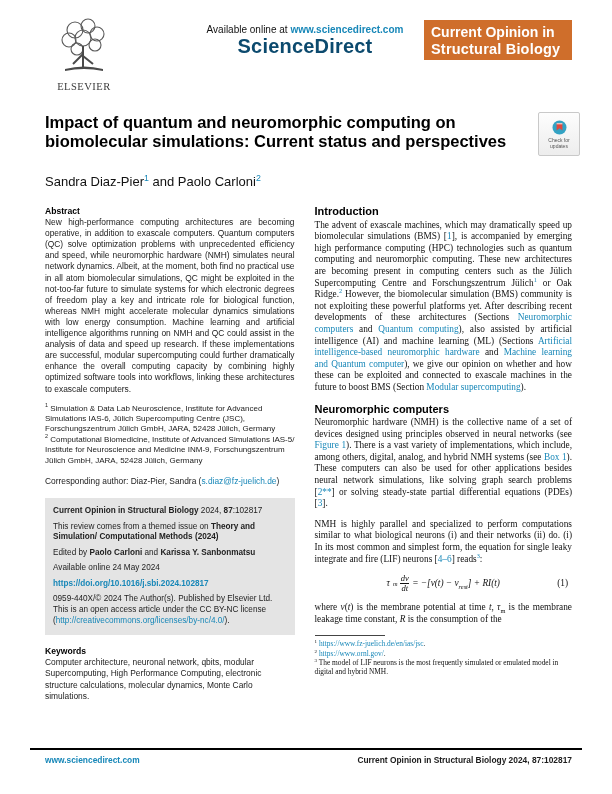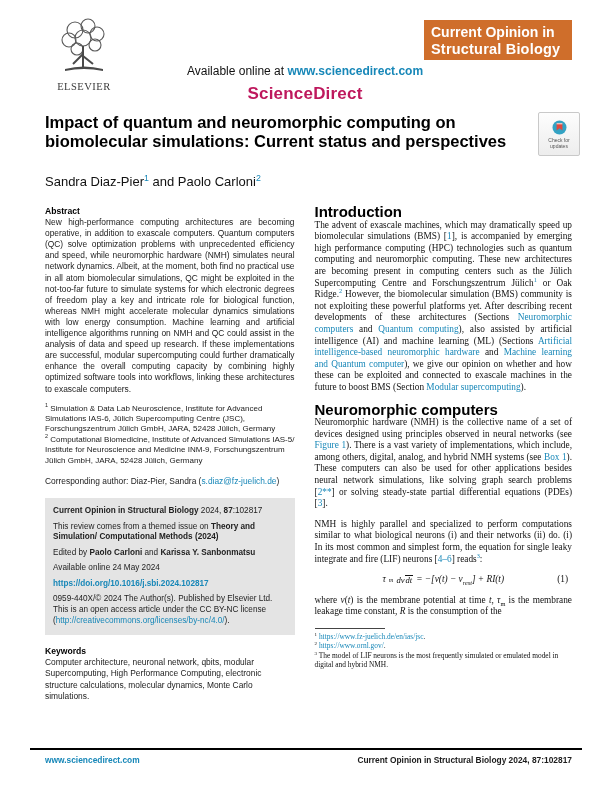--- a/index.html
+++ b/index.html
@@ -13,23 +13,23 @@
   #page{
     position:relative;width:612px;height:794px;margin:0 auto;
     background:#fff;color:var(--ink);
     font-family:"Liberation Sans",sans-serif;overflow:hidden;
   }
   
   #masthead{position:absolute;left:45px;top:16px;width:527px;height:84px;}
   #elsevier{position:absolute;left:0;top:0;width:78px;text-align:center;}
   #elsevier .wordmark{font-family:"Liberation Serif",serif;font-size:10.5px;letter-spacing:.5px;color:#3a3a3a;margin-top:1px;}
   #sd-block{position:absolute;left:130px;top:8px;width:260px;text-align:center;}
-  #sd-avail{font-size:12px;color:#111;margin-top:40px;}
+  #sd-avail{font-size:10px;color:#111;}
   #sd-avail .lnk{font-weight:bold;}
-  #sd-logo{font-size:17px;font-weight:bold;color:#be185d;margin-top:6px;letter-spacing:.2px;}
+  #sd-logo{font-size:20px;font-weight:bold;color:#0c4a6e;letter-spacing:.2px;}
   #journal-box{
     position:absolute;right:0;top:4px;width:148px;height:40px;
     background:var(--journal);color:#fff;padding:4px 6px 3px 7px;
   }
   #journal-box .l1{font-size:14px;font-weight:bold;}
   #journal-box .l2{font-size:14.5px;font-weight:bold;letter-spacing:.2px;margin-top:1px;white-space:nowrap;}
   
   #title{
     position:absolute;left:45px;top:113px;width:470px;
     font-size:16.5px;line-height:19px;font-weight:bold;color:#000;
@@ -40,37 +40,37 @@
     display:flex;flex-direction:column;align-items:center;justify-content:center;
     border-radius:2px;cursor:pointer;
   }
   #badge .txt{font-size:5px;color:#555;text-align:center;line-height:6px;margin-top:2px;}
   #authors{position:absolute;left:45px;top:174px;font-size:13px;color:#111;}
   
   #cols{position:absolute;left:45px;top:206px;width:527px;display:flex;gap:20px;}
   #col-left{width:252px;font-size:8.4px;line-height:11.1px;text-align:justify;color:#222;}
   #col-right{width:260px;font-family:"Liberation Serif",serif;font-size:9.3px;line-height:11.6px;text-align:justify;color:#111;}
   .sans-h{font-family:"Liberation Sans",sans-serif;font-weight:bold;font-size:8.6px;color:#000;text-align:left;}
-  .serif-h{font-family:"Liberation Sans",sans-serif;font-weight:bold;font-size:15px;color:#000;margin:10px 0 2px;text-align:left;}
+  .serif-h{font-family:"Liberation Sans",sans-serif;font-weight:bold;font-size:11px;color:#000;margin:10px 0 2px;text-align:left;}
   .addr{font-size:8px;line-height:10.2px;margin-bottom:1px;text-align:left;}.gap9{height:9px;}
   #infobox{background:var(--graybox);padding:8px 8px 9px;margin-top:11px;font-size:8.2px;line-height:10.6px;text-align:left;}
   #infobox p{margin-bottom:5px;}
   #infobox p:last-child{margin-bottom:0;}
   #keywords-head{margin-top:11px;}
   
   .lnk{color:var(--link);}
   .blnk{color:var(--link);font-weight:bold;}
   .b{font-weight:bold;}
   .it{font-style:italic;}
   .sup{vertical-align:super;font-size:.68em;line-height:0;}
   .suplnk{vertical-align:super;font-size:.68em;line-height:0;color:var(--link);}
   .sub{vertical-align:sub;font-size:.68em;line-height:0;}
   
   #equation{display:flex;align-items:center;justify-content:center;gap:3px;margin:9px 0 9px;font-style:italic;position:relative;}
-  #equation .frac{display:inline-flex;align-items:center;font-size:8.6px;line-height:9px;}
+  #equation .frac{display:inline-flex;flex-direction:column;align-items:center;font-size:8.6px;line-height:9px;}
   #equation .frac .den{border-top:.8px solid #111;padding:0 1px;}
   #equation .eq-num{position:absolute;right:4px;font-style:normal;}
   
   #fn-rule{width:70px;border-top:.8px solid #444;margin:10px 0 3px;}
   .footnote{font-size:7.4px;line-height:9.3px;text-align:left;}
   
   #footer-rule{position:absolute;left:30px;top:748px;width:552px;border-top:2.2px solid #000;}
   #footer{position:absolute;left:45px;top:755px;width:527px;display:flex;justify-content:space-between;font-size:8.4px;font-weight:bold;}
   #footer .lnk{font-weight:bold;}
   

